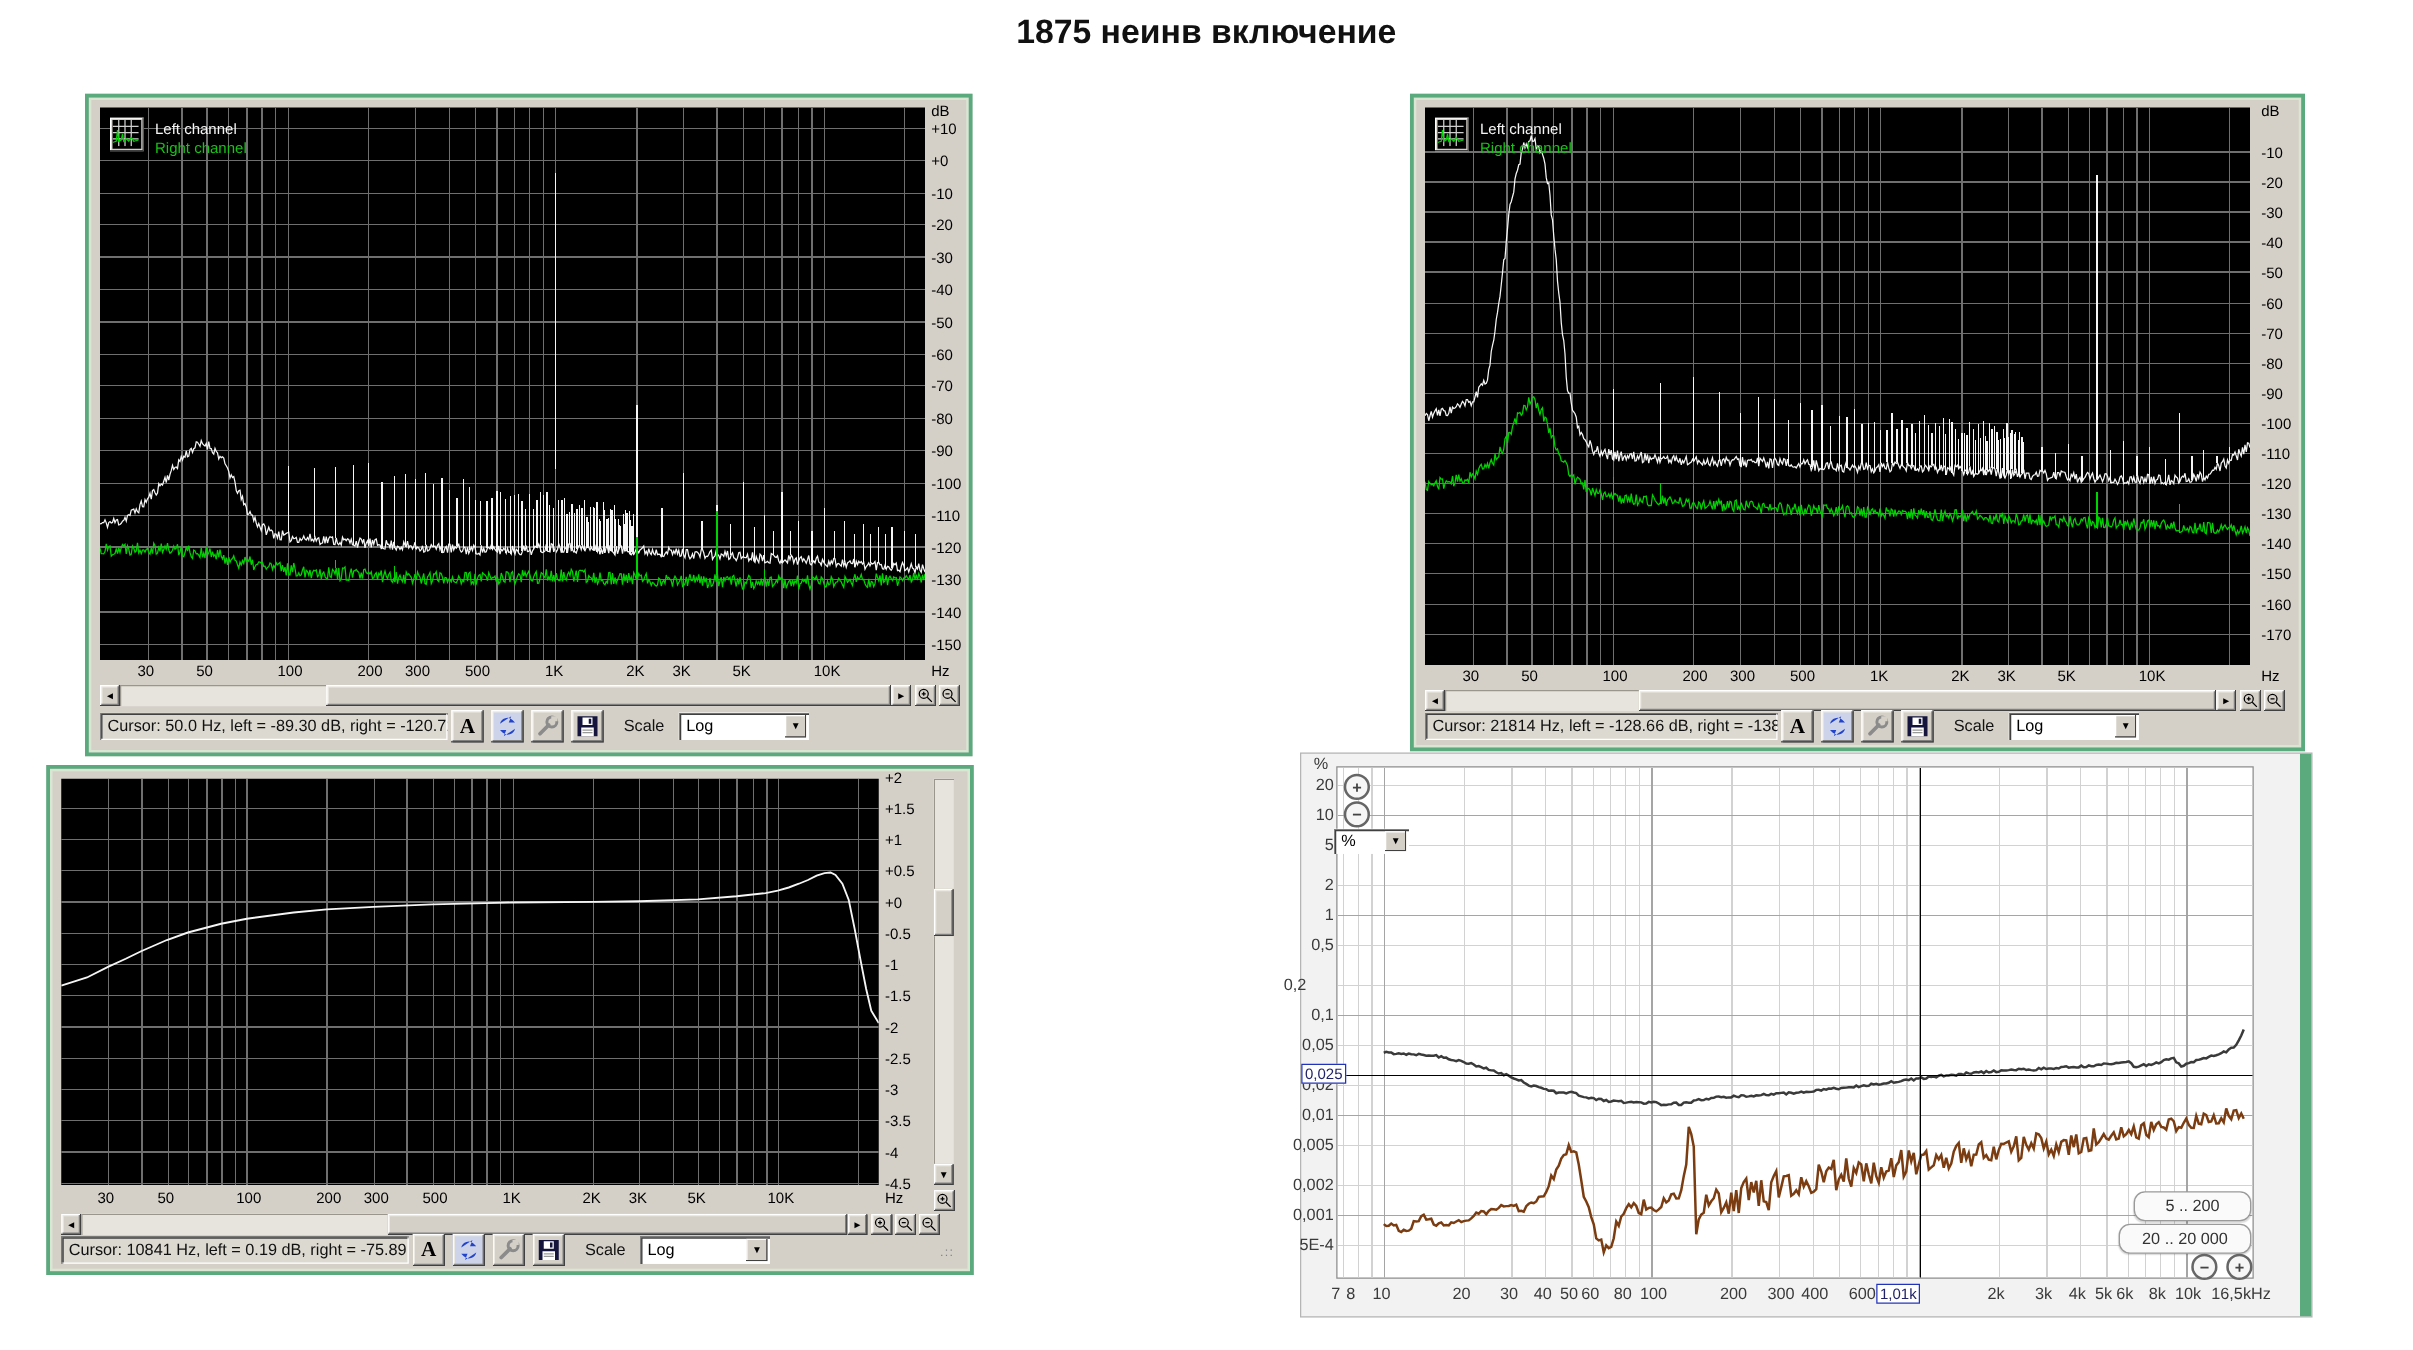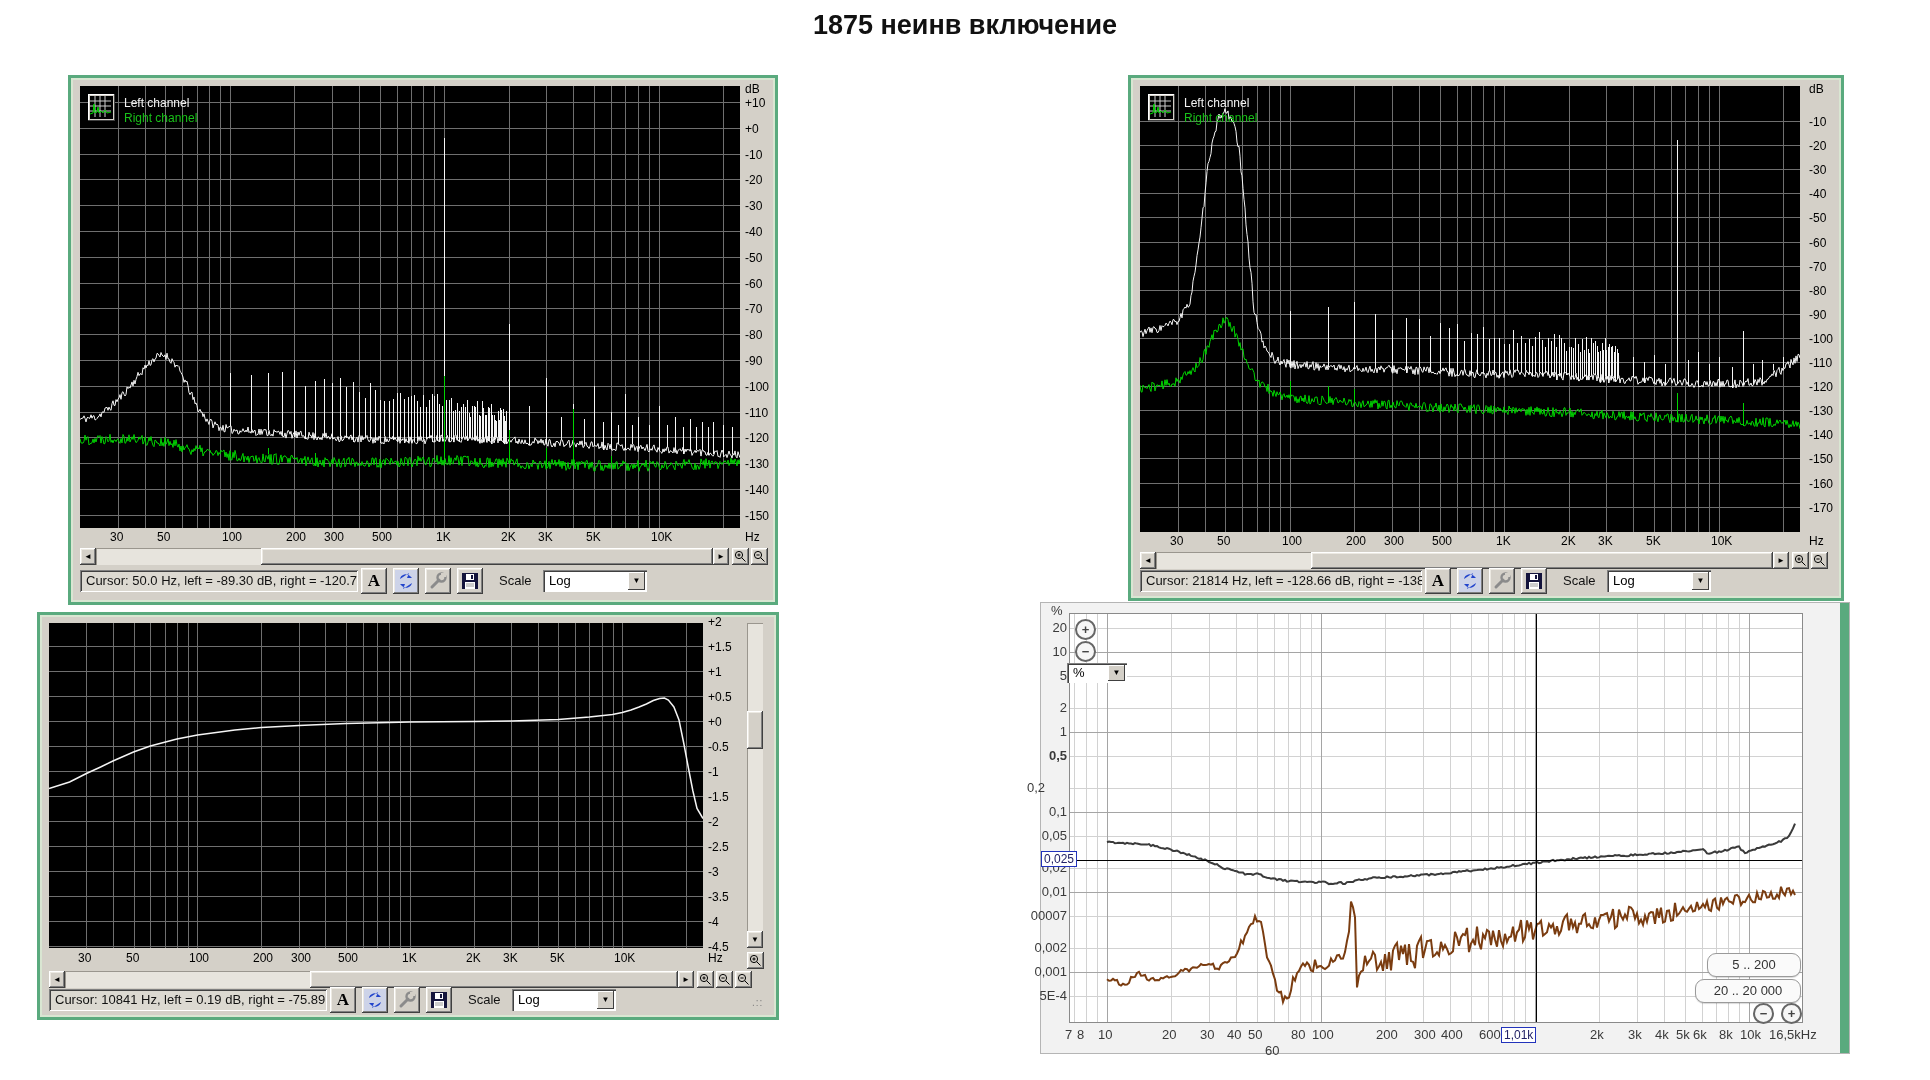--- a/index.html
+++ b/index.html
@@ -376,40 +376,40 @@
           <path d="M37.0 228.2L39.0 227.5L41.0 227.9L43.0 227.9L45.0 229.3L47.0 229.1L49.0 228.7L51.0 229.1L53.0 228.8L55.0 229.8L57.0 228.9L59.0 229.4L61.0 229.5L63.0 230.2L65.0 229.1L67.0 229.6L69.0 230.0L71.0 230.5L73.0 230.4L75.0 230.6L77.0 230.6L79.0 230.1L81.0 232.0L83.0 230.9L85.0 232.2L87.0 232.1L89.0 233.4L91.0 234.0L93.0 234.3L95.0 235.0L97.0 234.1L99.0 234.7L101.0 235.6L103.0 236.9L105.0 237.0L107.0 236.5L109.0 237.6L111.0 239.2L113.0 238.8L115.0 239.7L117.0 240.8L119.0 240.2L121.0 241.9L123.0 242.3L125.0 242.4L127.0 243.8L129.0 244.8L131.0 244.5L133.0 246.2L135.0 245.4L137.0 246.5L139.0 248.0L141.0 248.8L143.0 249.5L145.0 250.4L147.0 250.1L149.0 252.0L151.0 253.1L153.0 254.5L155.0 255.1L157.0 254.4L159.0 254.8L161.0 255.7L163.0 256.2L165.0 257.1L167.0 257.3L169.0 258.6L171.0 258.5L173.0 258.6L175.0 260.6L177.0 260.0L179.0 260.0L181.0 260.0L183.0 260.8L185.0 259.9L187.0 259.4L189.0 260.0L191.0 260.5L193.0 262.5L195.0 263.1L197.0 263.7L199.0 263.9L201.0 264.7L203.0 264.3L205.0 264.5L207.0 266.1L209.0 265.0L211.0 265.2L213.0 266.8L215.0 266.0L217.0 267.6L219.0 267.2L221.0 266.5L223.0 266.7L225.0 267.0L227.0 266.7L229.0 268.3L231.0 268.1L233.0 267.7L235.0 267.4L237.0 267.9L239.0 267.7L241.0 267.8L243.0 267.9L245.0 268.9L247.0 268.8L249.0 267.5L251.0 267.9L253.0 267.4L255.0 267.7L257.0 268.8L259.0 270.1L261.0 269.8L263.0 269.9L265.0 269.5L267.0 269.4L269.0 268.2L271.0 268.1L273.0 270.0L275.0 270.0L277.0 268.1L279.0 267.9L281.0 268.1L283.0 268.1L285.0 266.4L287.0 266.1L289.0 265.3L291.0 266.1L293.0 266.0L295.0 265.0L297.0 265.6L299.0 264.4L301.0 264.3L303.0 263.3L305.0 263.2L307.0 263.7L309.0 263.4L311.0 264.1L313.0 263.9L315.0 263.9L317.0 262.5L319.0 263.3L321.0 263.7L323.0 262.2L325.0 262.3L327.0 263.4L329.0 263.1L331.0 262.7L333.0 263.2L335.0 262.3L337.0 262.4L339.0 262.1L341.0 261.1L343.0 262.1L345.0 262.2L347.0 261.1L349.0 261.7L351.0 260.6L353.0 260.6L355.0 260.3L357.0 260.0L359.0 261.5L361.0 259.9L363.0 260.2L365.0 261.0L367.0 260.2L369.0 260.1L371.0 259.3L373.0 260.2L375.0 259.4L377.0 259.6L379.0 259.5L381.0 259.2L383.0 257.9L385.0 257.8L387.0 258.5L389.0 257.2L391.0 257.7L393.0 256.9L395.0 257.0L397.0 256.2L399.0 257.0L401.0 257.4L403.0 256.4L405.0 256.2L407.0 256.1L409.0 255.8L411.0 255.8L413.0 256.0L415.0 254.4L417.0 255.7L419.0 254.9L421.0 254.2L423.0 254.8L425.0 254.7L427.0 253.0L429.0 253.6L431.0 253.1L433.0 253.7L435.0 253.4L437.0 252.8L439.0 252.8L441.0 252.2L443.0 251.0L445.0 252.2L447.0 251.8L449.0 251.5L451.0 250.9L453.0 250.0L455.0 249.7L457.0 250.2L459.0 248.8L461.0 250.3L463.0 248.7L465.0 248.7L467.0 247.9L469.0 249.1L471.0 248.8L473.0 247.2L475.0 247.6L477.0 247.3L479.0 247.9L481.0 246.6L483.0 245.9L485.0 247.1L487.0 246.3L489.0 246.3L491.0 245.8L493.0 246.0L495.0 246.5L497.0 245.2L499.0 245.2L501.0 245.9L503.0 244.0L505.0 244.7L507.0 245.0L509.0 244.0L511.0 243.6L513.0 243.9L515.0 243.2L517.0 244.5L519.0 242.8L521.0 244.0L523.0 243.6L525.0 242.4L527.0 243.7L529.0 243.4L531.0 242.3L533.0 242.4L535.0 242.4L537.0 242.1L539.0 241.7L541.0 242.0L543.0 242.1L545.0 241.0L547.0 241.4L549.0 241.0L551.0 242.0L553.0 241.7L555.0 242.1L557.0 242.3L559.0 242.1L561.0 240.4L563.0 241.5L565.0 240.1L567.0 241.2L569.0 240.8L571.0 240.8L573.0 241.1L575.0 240.5L577.0 240.8L579.0 239.6L581.0 239.4L583.0 239.0L585.0 240.1L587.0 239.8L589.0 239.6L591.0 239.9L593.0 239.9L595.0 238.5L597.0 239.8L599.0 239.6L601.0 238.3L603.0 239.0L605.0 239.0L607.0 238.0L609.0 237.7L611.0 238.0L613.0 236.8L615.0 236.9L617.0 237.2L619.0 237.4L621.0 237.0L623.0 236.2L625.0 236.3L627.0 236.0L629.0 235.8L631.0 235.6L633.0 235.1L635.0 236.6L637.0 239.4L639.0 239.8L641.0 239.3L643.0 238.3L645.0 237.4L647.0 238.8L649.0 237.4L651.0 238.0L653.0 237.2L655.0 235.9L657.0 236.7L659.0 235.7L661.0 234.1L663.0 233.5L665.0 233.7L667.0 232.7L669.0 232.3L671.0 235.9L673.0 236.7L675.0 239.2L677.0 238.6L679.0 237.0L681.0 236.5L683.0 235.7L685.0 235.8L687.0 234.0L689.0 233.9L691.0 233.2L693.0 232.4L695.0 232.7L697.0 231.5L699.0 230.5L701.0 230.8L703.0 230.2L705.0 229.5L707.0 228.6L709.0 227.2L711.0 227.9L713.0 225.6L715.0 224.2L717.0 224.1L719.0 221.9L721.0 218.3L723.0 214.4L725.0 209.6" stroke="#3a3a3a" fill="none" stroke-width="2"></path>
           <path d="M37.0 365.3L39.0 366.8L41.0 366.6L43.0 364.9L45.0 366.4L47.0 365.9L49.0 370.6L51.0 371.6L53.0 369.8L55.0 370.7L57.0 370.5L59.0 369.0L61.0 362.9L63.0 363.2L65.0 362.9L67.0 359.0L69.0 357.8L71.0 361.7L73.0 361.4L75.0 361.0L77.0 365.6L79.0 366.6L81.0 364.6L83.0 364.0L85.0 366.4L87.0 366.0L89.0 366.3L91.0 363.9L93.0 364.4L95.0 363.2L97.0 362.1L99.0 363.7L101.0 362.9L103.0 362.5L105.0 362.3L107.0 360.7L109.0 358.7L111.0 356.0L113.0 356.9L115.0 354.8L117.0 355.2L119.0 357.4L121.0 354.8L123.0 353.3L125.0 353.4L127.0 353.8L129.0 352.3L131.0 350.1L133.0 351.1L135.0 350.9L137.0 350.8L139.0 350.1L141.0 350.7L143.0 349.7L145.0 354.9L147.0 354.6L149.0 355.4L151.0 350.9L153.0 349.0L155.0 348.0L157.0 348.6L159.0 347.2L161.0 343.5L163.0 343.2L165.0 343.0L167.0 339.5L169.0 334.9L171.0 326.4L173.0 329.3L175.0 321.6L177.0 318.5L179.0 312.9L181.0 310.0L183.0 309.4L185.0 302.1L187.0 307.5L189.0 307.0L191.0 307.9L193.0 317.6L195.0 330.2L197.0 343.4L199.0 347.2L201.0 351.7L203.0 359.7L205.0 365.5L207.0 376.7L209.0 378.3L211.0 377.7L213.0 387.9L215.0 382.3L217.0 384.5L219.0 383.5L221.0 376.6L223.0 363.3L225.0 366.6L227.0 359.2L229.0 357.0L231.0 352.5L233.0 349.4L235.0 351.9L237.0 348.5L239.0 350.8L241.0 356.4L243.0 357.3L245.0 345.7L247.0 353.6L249.0 352.3L251.0 352.0L253.0 354.0L255.0 355.1L257.0 353.5L259.0 351.6L261.0 344.6L263.0 347.9L265.0 346.4L267.0 341.4L269.0 341.0L271.0 344.7L273.0 344.6L275.0 338.1L277.0 326.9L279.0 317.7L281.0 287.5L283.0 293.2L285.0 303.3L287.0 373.4L289.0 361.5L291.0 357.6L293.0 356.3L295.0 341.8L297.0 350.4L299.0 347.0L301.0 344.6L303.0 337.8L305.0 340.8L307.0 355.8L309.0 352.4L311.0 347.9L313.0 356.9L315.0 340.2L317.0 354.8L319.0 338.1L321.0 356.4L323.0 336.4L325.0 331.7L327.0 328.9L329.0 346.0L331.0 331.7L333.0 340.0L335.0 330.7L337.0 350.8L339.0 330.2L341.0 347.1L343.0 347.7L345.0 354.1L347.0 331.8L349.0 326.8L351.0 322.9L353.0 344.0L355.0 335.7L357.0 327.1L359.0 326.8L361.0 326.1L363.0 342.5L365.0 341.0L367.0 338.2L369.0 341.4L371.0 327.8L373.0 335.3L375.0 331.0L377.0 335.0L379.0 340.3L381.0 339.3L383.0 337.3L385.0 317.8L387.0 323.2L389.0 331.7L391.0 323.1L393.0 320.1L395.0 321.1L397.0 313.9L399.0 338.1L401.0 329.6L403.0 325.9L405.0 331.2L407.0 312.7L409.0 328.8L411.0 335.3L413.0 320.5L415.0 324.3L417.0 315.9L419.0 317.5L421.0 331.0L423.0 316.7L425.0 325.4L427.0 332.7L429.0 316.2L431.0 327.0L433.0 332.2L435.0 319.8L437.0 328.1L439.0 323.2L441.0 322.4L443.0 312.6L445.0 327.6L447.0 318.3L449.0 315.7L451.0 306.0L453.0 327.2L455.0 323.3L457.0 306.4L459.0 315.1L461.0 308.3L463.0 325.4L465.0 317.6L467.0 310.0L469.0 309.6L471.0 306.8L473.0 321.6L475.0 319.9L477.0 318.2L479.0 310.1L481.0 313.5L483.0 310.0L485.0 320.2L487.0 312.2L489.0 320.7L491.0 316.8L493.0 307.3L495.0 302.8L497.0 300.4L499.0 316.3L501.0 304.7L503.0 313.4L505.0 308.4L507.0 319.0L509.0 309.8L511.0 309.7L513.0 301.6L515.0 299.8L517.0 312.2L519.0 310.1L521.0 313.7L523.0 314.2L525.0 303.4L527.0 313.5L529.0 306.1L531.0 301.0L533.0 301.1L535.0 300.0L537.0 299.1L539.0 307.4L541.0 303.0L543.0 295.1L545.0 314.2L547.0 312.3L549.0 295.5L551.0 301.9L553.0 305.7L555.0 300.5L557.0 304.8L559.0 292.8L561.0 293.5L563.0 296.5L565.0 304.7L567.0 299.3L569.0 309.4L571.0 305.7L573.0 310.8L575.0 301.6L577.0 307.8L579.0 299.5L581.0 298.1L583.0 298.3L585.0 309.8L587.0 294.4L589.0 303.7L591.0 293.6L593.0 308.6L595.0 307.6L597.0 296.8L599.0 296.4L601.0 306.8L603.0 306.2L605.0 288.8L607.0 301.6L609.0 299.7L611.0 296.6L613.0 293.2L615.0 296.8L617.0 297.7L619.0 294.6L621.0 291.9L623.0 297.5L625.0 296.8L627.0 287.9L629.0 295.0L631.0 293.3L633.0 290.0L635.0 293.4L637.0 287.2L639.0 295.9L641.0 296.9L643.0 286.2L645.0 284.6L647.0 293.8L649.0 295.7L651.0 283.5L653.0 290.0L655.0 285.4L657.0 283.7L659.0 287.5L661.0 288.0L663.0 289.7L665.0 281.6L667.0 280.9L669.0 283.0L671.0 290.9L673.0 287.7L675.0 288.2L677.0 284.2L679.0 280.8L681.0 285.8L683.0 288.2L685.0 288.3L687.0 278.7L689.0 284.9L691.0 285.4L693.0 276.9L695.0 278.0L697.0 283.6L699.0 283.2L701.0 278.2L703.0 284.8L705.0 284.7L707.0 280.6L709.0 283.9L711.0 272.8L713.0 278.7L715.0 281.4L717.0 274.5L719.0 274.1L721.0 280.5L723.0 276.8L725.0 281.0" stroke="#7a3c10" fill="none" stroke-width="2"></path>
           <path d="M466.5 0V408M0 246.5H732" stroke="#000" fill="none" stroke-width="1" shape-rendering="crispEdges"></path>
         </svg></div>
     <div id="ylab4">
         <div class="labgray" style="left: -14px; width: 40px; text-align: right; top: 17px;">20</div>
         <div class="labgray" style="left: -14px; width: 40px; text-align: right; top: 41px;">10</div>
         <div class="labgray" style="left: -14px; width: 40px; text-align: right; top: 65px;">5</div>
         <div class="labgray" style="left: -14px; width: 40px; text-align: right; top: 97px;">2</div>
         <div class="labgray" style="left: -14px; width: 40px; text-align: right; top: 121px;">1</div>
-        <div class="labgray" style="left: -14px; width: 40px; text-align: right; top: 145px; font-weight: bold;">0,5</div>
+        <div class="labgray" style="left: -14px; width: 40px; text-align: right; top: 145px;">0,5</div>
         <div class="labgray" style="left: -14px; width: 40px; text-align: left; top: 177px;">0,2</div>
         <div class="labgray" style="left: -14px; width: 40px; text-align: right; top: 201px;">0,1</div>
         <div class="labgray" style="left: -14px; width: 40px; text-align: right; top: 225px;">0,05</div>
         <div class="labgray" style="left: -14px; width: 40px; text-align: right; top: 257px;">0,02</div>
         <div class="labgray" style="left: -14px; width: 40px; text-align: right; top: 281px;">0,01</div>
-        <div class="labgray" style="left: -14px; width: 40px; text-align: right; top: 305px;">00007</div>
+        <div class="labgray" style="left: -14px; width: 40px; text-align: right; top: 305px;">0,005</div>
         <div class="labgray" style="left: -14px; width: 40px; text-align: right; top: 337px;">0,002</div>
         <div class="labgray" style="left: -14px; width: 40px; text-align: right; top: 361px;">0,001</div>
         <div class="labgray" style="left: -14px; width: 40px; text-align: right; top: 385px;">5E-4</div>
       </div>
     <div id="xlab4">
         <div class="labgray" style="left: 24px; top: 424px;">7</div>
         <div class="labgray" style="left: 36px; top: 424px;">8</div>
         <div class="labgray" style="left: 57px; top: 424px;">10</div>
         <div class="labgray" style="left: 121px; top: 424px;">20</div>
         <div class="labgray" style="left: 159px; top: 424px;">30</div>
         <div class="labgray" style="left: 186px; top: 424px;">40</div>
         <div class="labgray" style="left: 207px; top: 424px;">50</div>
-        <div class="labgray" style="left: 224px; top: 424px; margin-top: 16px;">60</div>
+        <div class="labgray" style="left: 224px; top: 424px;">60</div>
         <div class="labgray" style="left: 250px; top: 424px;">80</div>
         <div class="labgray" style="left: 271px; top: 424px;">100</div>
         <div class="labgray" style="left: 335px; top: 424px;">200</div>
         <div class="labgray" style="left: 373px; top: 424px;">300</div>
         <div class="labgray" style="left: 400px; top: 424px;">400</div>
         <div class="labgray" style="left: 438px; top: 424px;">600</div>
         <div class="labgray" style="left: 464px; top: 424px;">800</div>
         <div class="labgray" style="left: 549px; top: 424px;">2k</div>
         <div class="labgray" style="left: 587px; top: 424px;">3k</div>
         <div class="labgray" style="left: 614px; top: 424px;">4k</div>

